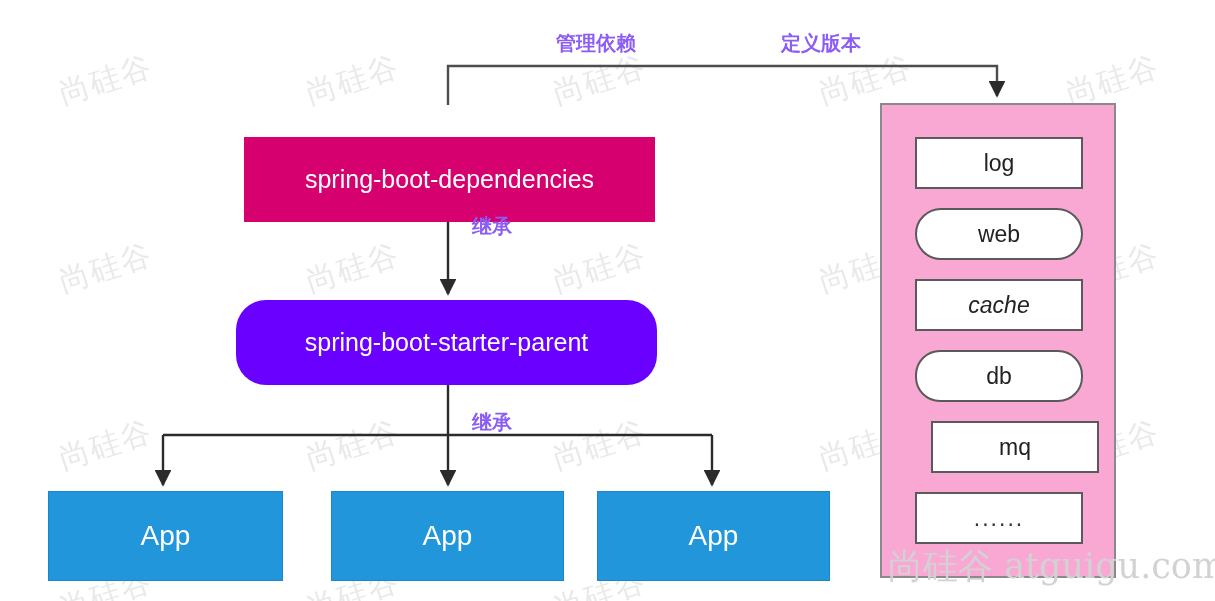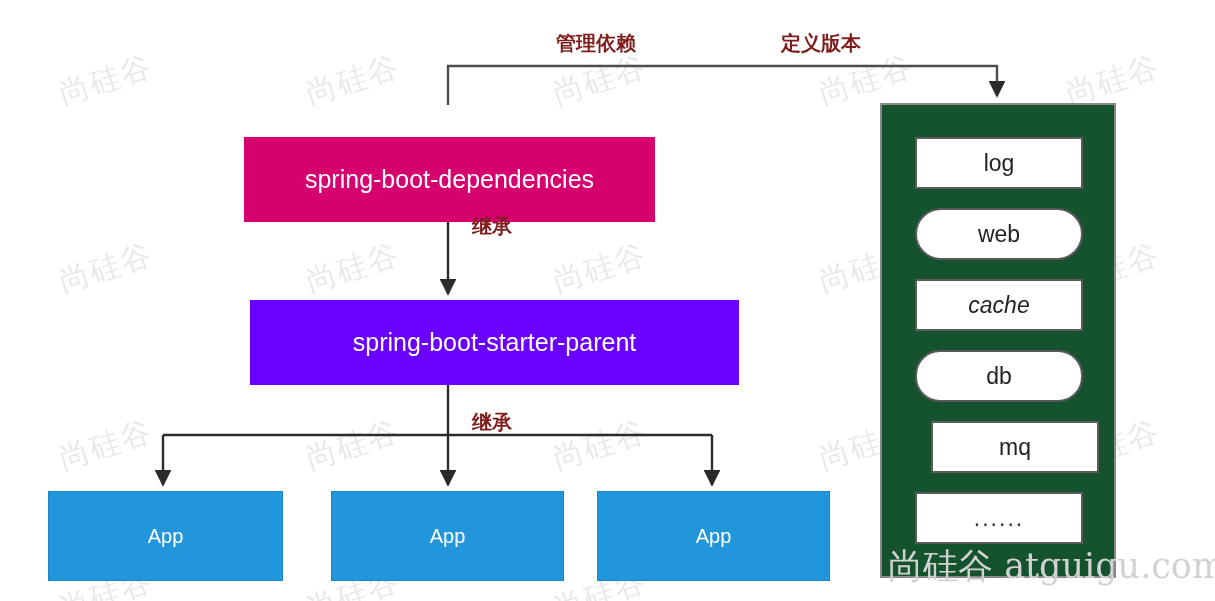--- a/index.html
+++ b/index.html
@@ -61,56 +61,57 @@
     font-weight: 400;
     white-space: nowrap;
   }
   .node-deps {
     left: 244px;  top: 105px;
     width: 411px; height: 85px;
     background: #d6006e;
     margin-top: 32px;
   }
   .node-parent {
-    left: 250px;  top: 300px;
-    width: 489px; height: 85px;
+    left: 236px;  top: 300px;
+    width: 421px; height: 85px;
     background: #6a00ff;
+    border-radius: 30px;
   }
   .node-app {
     top: 491px;
     height: 90px;
     background: #2196db;
     border: 1px solid #1b86c6;
-    font-size: 20px;
+    font-size: 28px;
   }
   .node-app-1 { left: 48px;  width: 235px; }
   .node-app-2 { left: 331px; width: 233px; }
   .node-app-3 { left: 597px; width: 233px; }
 
   
   .edge-label {
     position: absolute;
     z-index: 4;
     font-family: "DejaVu Sans", "Liberation Sans", sans-serif;
     font-size: 20px;
     font-weight: bold;
-    color: #7f1d1d;
+    color: #8b5cf6;
     white-space: nowrap;
   }
   .lbl-manage  { left: 556px; top: 30px; }
   .lbl-version { left: 781px; top: 30px; }
   .lbl-inherit-1 { left: 472px; top: 213px; }
   .lbl-inherit-2 { left: 472px; top: 409px; }
 
   
   #starter-panel {
     position: absolute;
     left: 880px; top: 103px;
     width: 236px; height: 475px;
-    background: #14532d;
+    background: #f9a8d4;
     border: 2px solid #8a8a8a;
     box-sizing: border-box;
     z-index: 3;
   }
   .starter-item {
     position: absolute;
     left: 33px;
     width: 168px;
     height: 52px;
     background: #ffffff;

